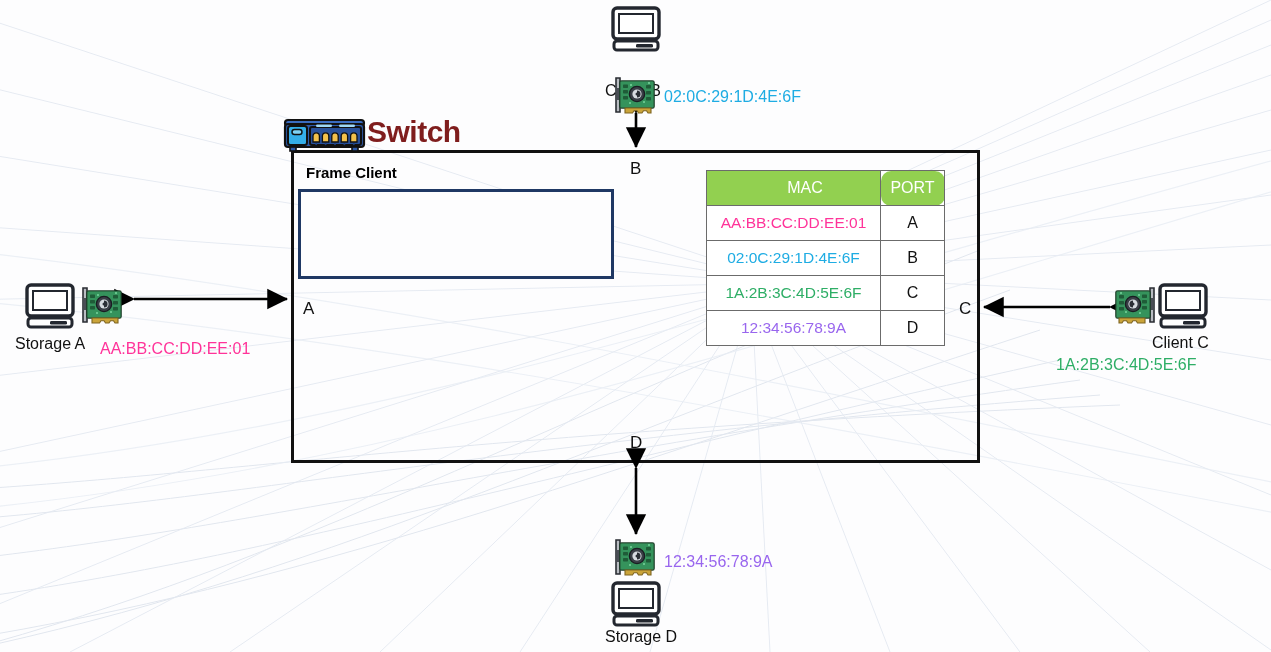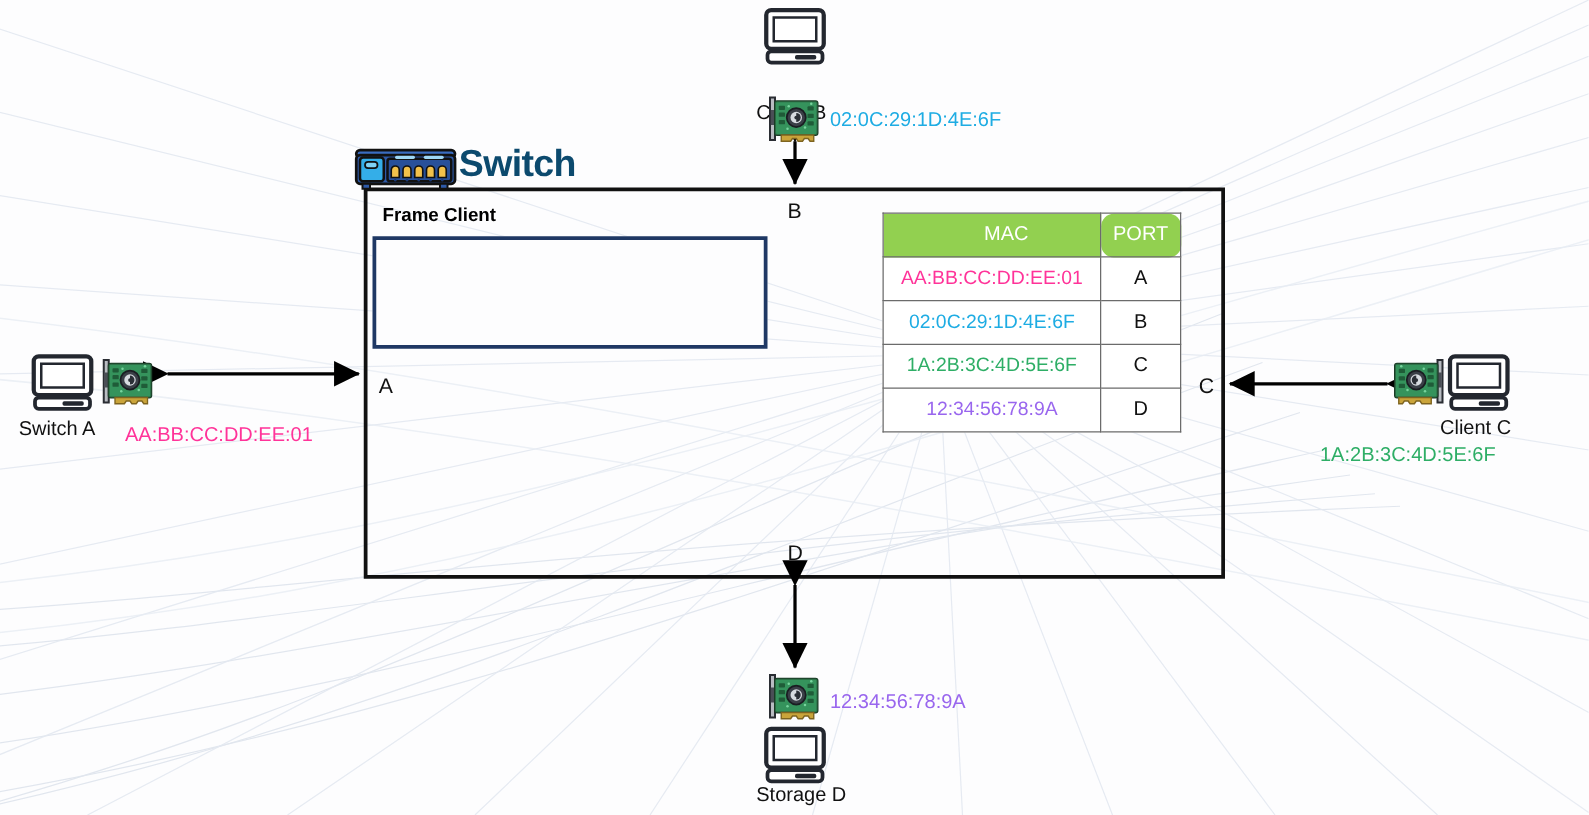--- a/index.html
+++ b/index.html
@@ -11,21 +11,21 @@
   #bg{position:absolute;left:0;top:0;width:1271px;height:652px;z-index:0;}
   #stage{position:absolute;left:0;top:0;width:1271px;height:652px;z-index:2;}
   .abs{position:absolute;}
 
   
   #switch-box{
     left:291px;top:150px;width:689px;height:313px;
     border:3px solid #111;background:transparent;box-sizing:border-box;
   }
   #switch-title{
-    left:367px;top:117px;font-size:30px;font-weight:bold;color:#0c4a6e;
+    left:367px;top:117px;font-size:30px;font-weight:bold;color:#7f1d1d;
     letter-spacing:-0.5px;line-height:1;
   }
   #frame-storage-label{
     left:306px;top:164px;font-size:15px;font-weight:bold;color:#000;
   }
   #frame-storage-box{
     left:298px;top:189px;width:316px;height:90px;
     border:3px solid #1f3864;background:#fdfdfe;box-sizing:border-box;
   }
 
@@ -222,21 +222,21 @@
       </g>
       <g fill="#7fdca5" opacity=".9">
         <circle cx="20" cy="9" r="1"></circle>
           <circle cx="33" cy="26" r="1"></circle>
         <circle cx="19" cy="27" r="1"></circle>
           <circle cx="38" cy="7" r="1"></circle>
       </g>
       <path d="M14 32 h26 v5 h-3 l-1.5-2.2 h-3 l-1.5 2.2 h-3.5 l-1.5-2.2 h-3 l-1.5 2.2 H14 z" fill="#caa43a" stroke="#7e6420" stroke-width="1.1"></path>
     </svg>
   </div>
-  <div class="abs client-name" style="left:15px;top:335px;">Switch A</div>
+  <div class="abs client-name" style="left:15px;top:335px;">Storage A</div>
   <div class="abs client-mac" style="left:100px;top:340px;color:#FF3399;">AA:BB:CC:DD:EE:01</div>
 
   <div class="abs" style="left:611px;top:6px;">
     <svg width="50" height="45" viewBox="0 0 50 45">
       <rect x="2" y="2" width="46" height="31" rx="4" fill="#fff" stroke="#23272f" stroke-width="3.4"></rect>
       <rect x="8" y="8" width="34" height="19" fill="#fff" stroke="#23272f" stroke-width="2"></rect>
       <rect x="3" y="35" width="44" height="9" rx="3" fill="#fff" stroke="#23272f" stroke-width="3"></rect>
       <rect x="25" y="38" width="17" height="3.6" rx="1.4" fill="#23272f"></rect>
     </svg>
   </div>

